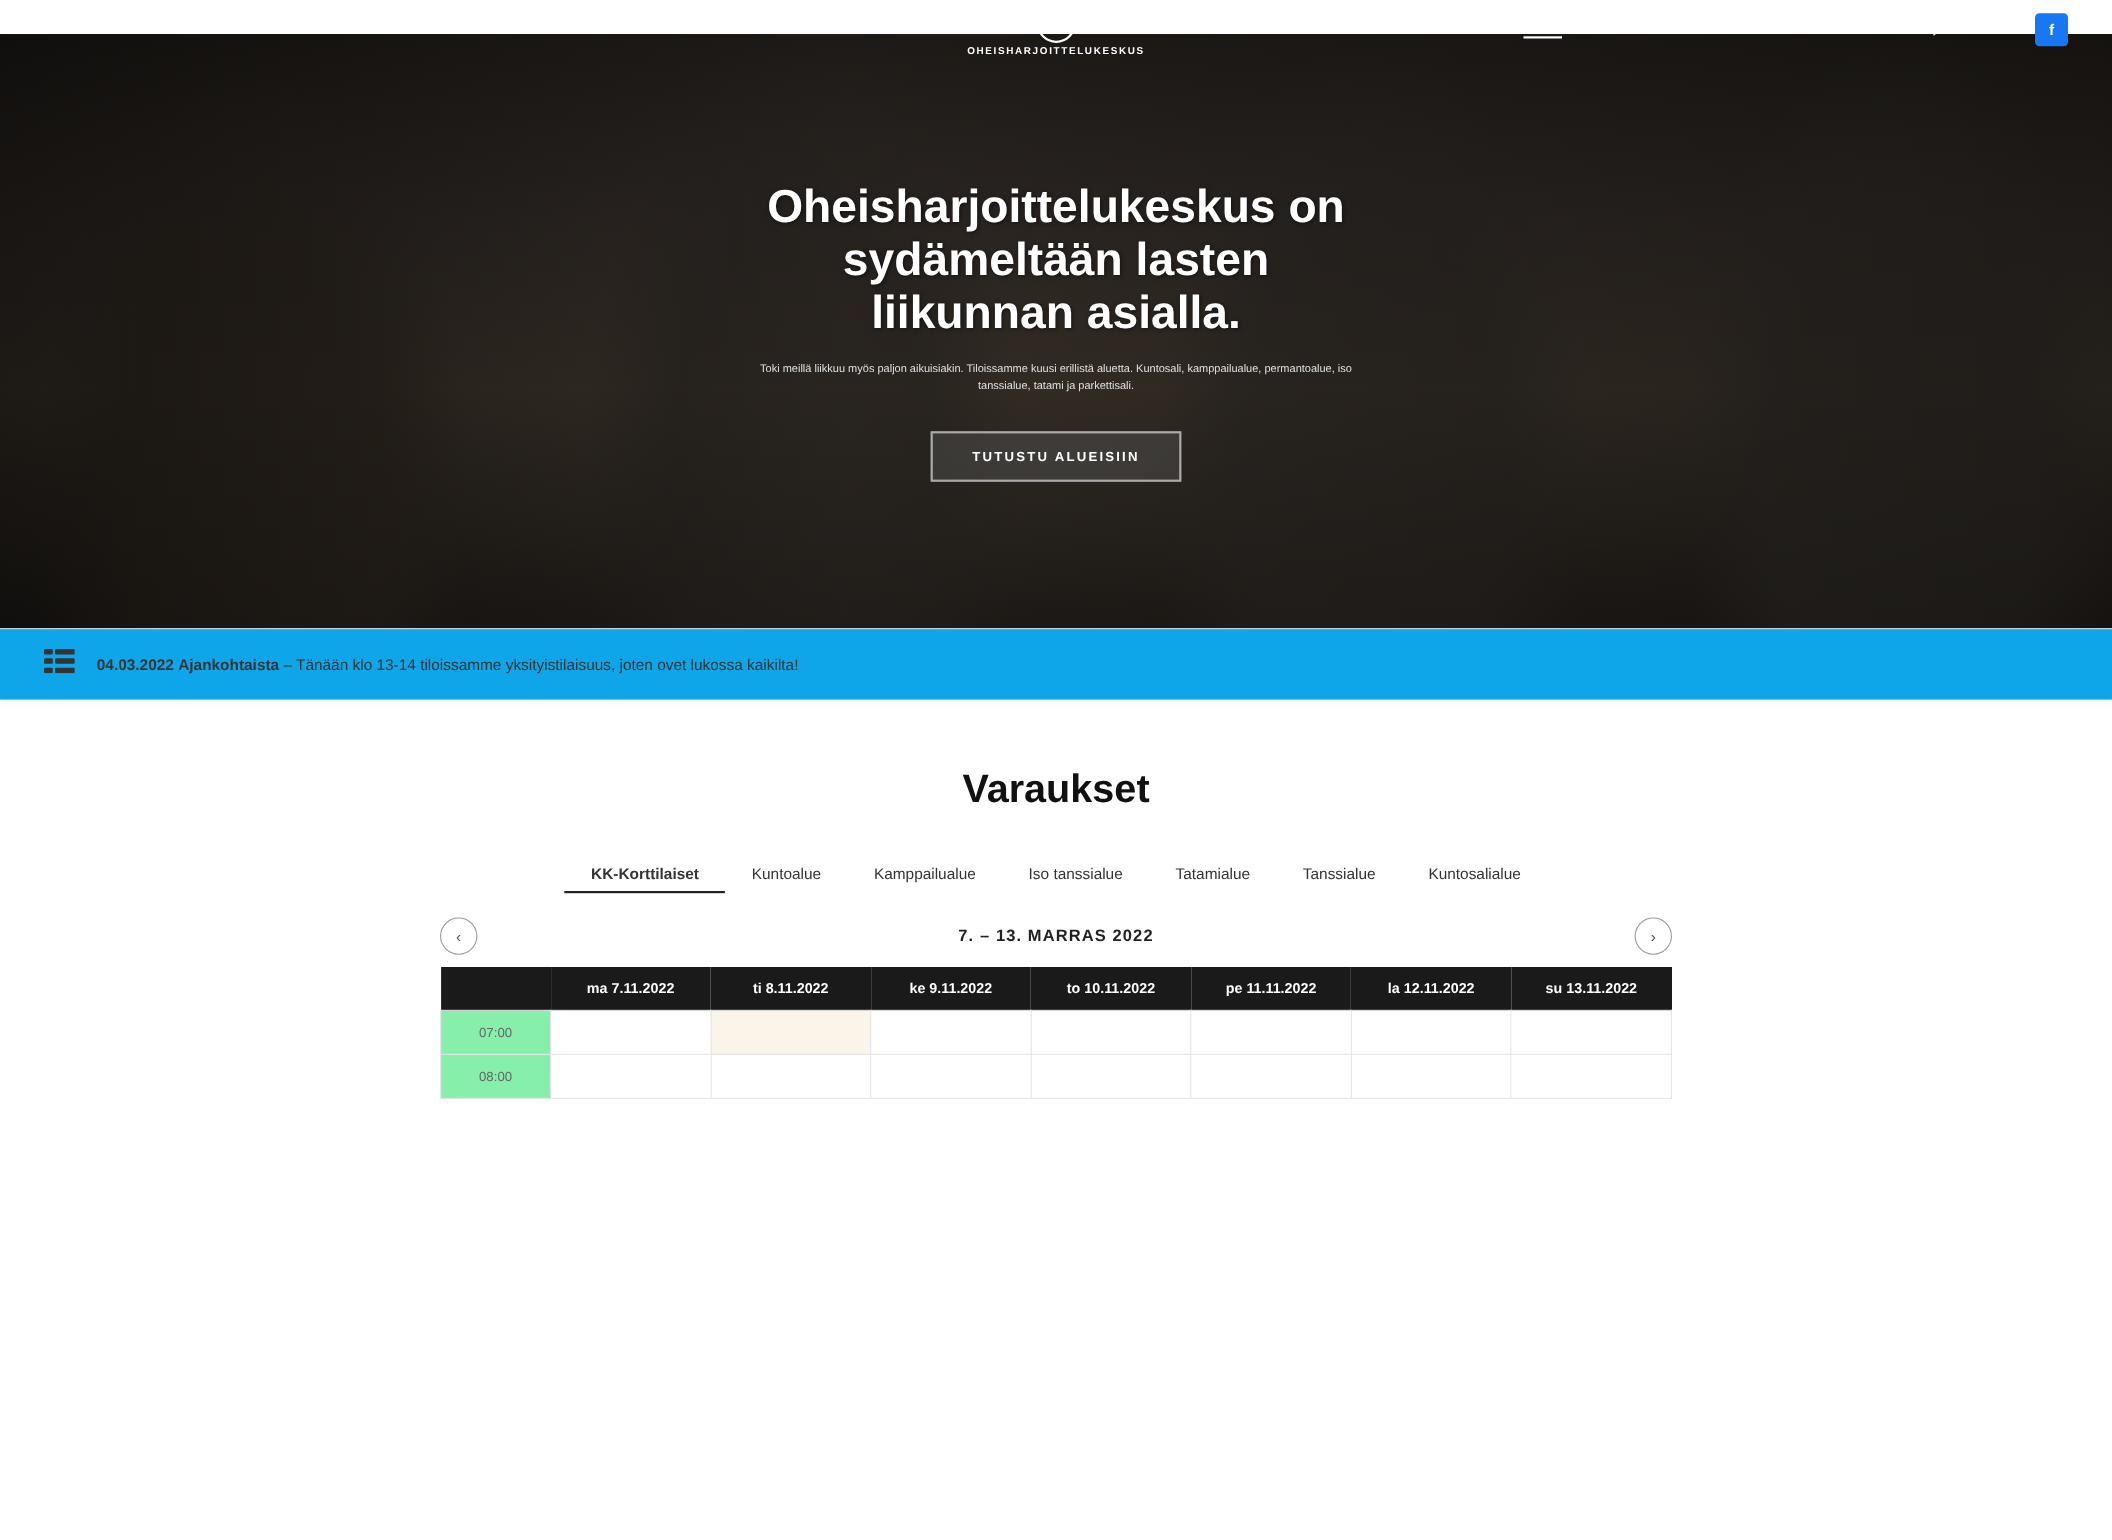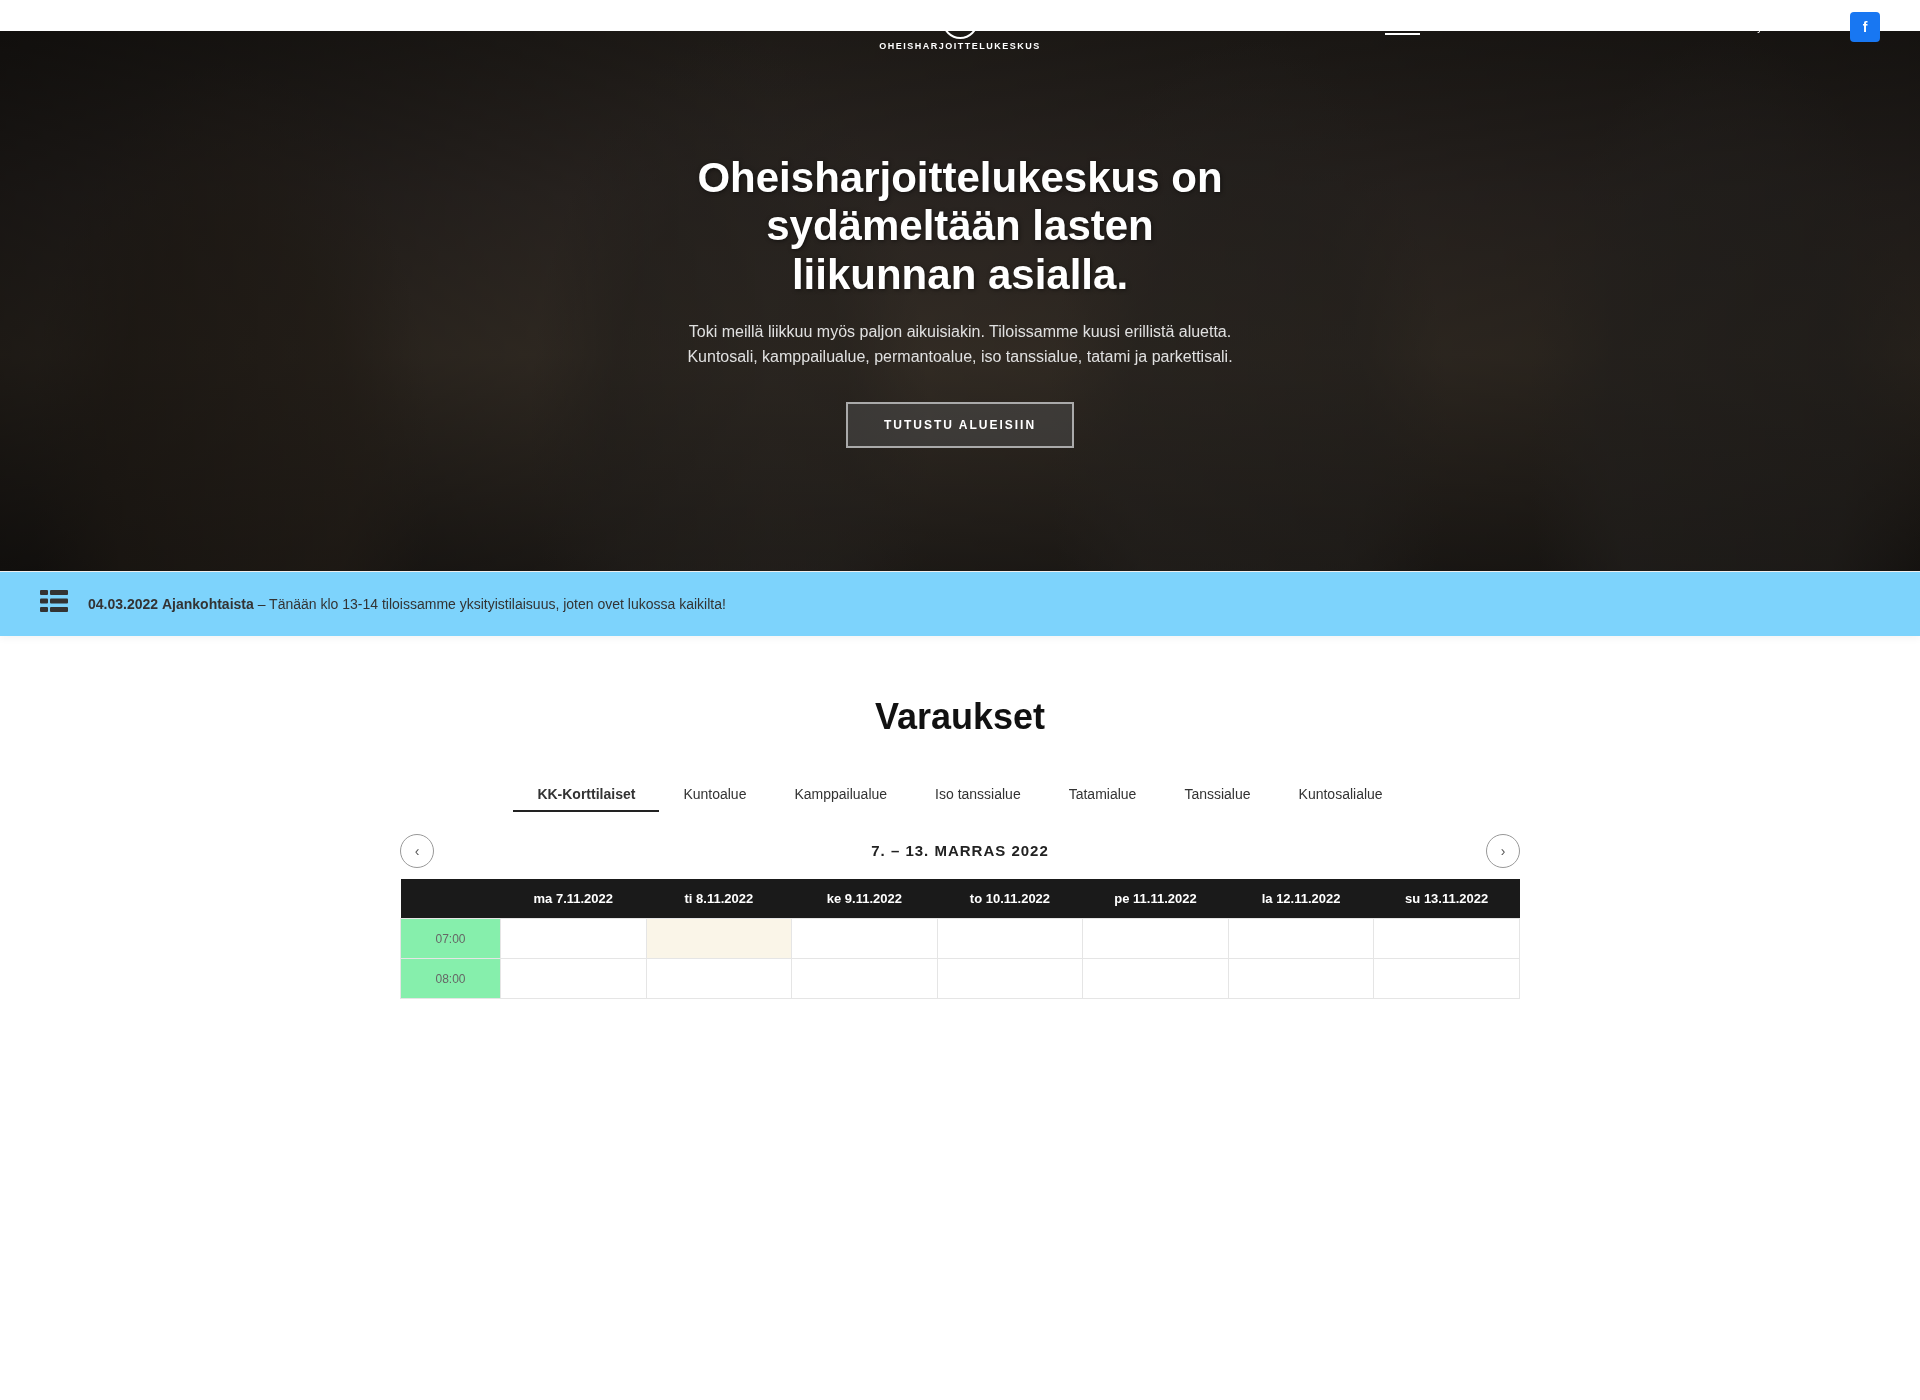--- a/index.html
+++ b/index.html
@@ -115,40 +115,40 @@
     .hero-title {
       color: #fff;
       font-size: 42px;
       font-weight: 800;
       line-height: 1.15;
       margin-bottom: 20px;
       text-shadow: 1px 1px 4px rgba(0,0,0,0.5);
     }
     .hero-subtitle {
       color: #e0e0e0;
-      font-size: 16px;
+      font-size: 10px;
       line-height: 1.6;
       margin-bottom: 32px;
     }
     .hero-btn {
       display: inline-block;
       border: 2px solid #aaa;
       color: #fff;
       background: rgba(80,80,80,0.5);
       padding: 14px 36px;
       font-size: 12px;
       font-weight: 700;
       letter-spacing: 2px;
       cursor: pointer;
       text-transform: uppercase;
     }
 
     
     .news-ticker {
-      background: #7dd3fc;
+      background: #0ea5e9;
       border-top: 1px solid #eee;
       padding: 18px 40px;
       display: flex;
       align-items: center;
       gap: 20px;
       box-shadow: 0 2px 8px rgba(0,0,0,0.05);
     }
     .ticker-icon {
       color: #333;
       font-size: 22px;

